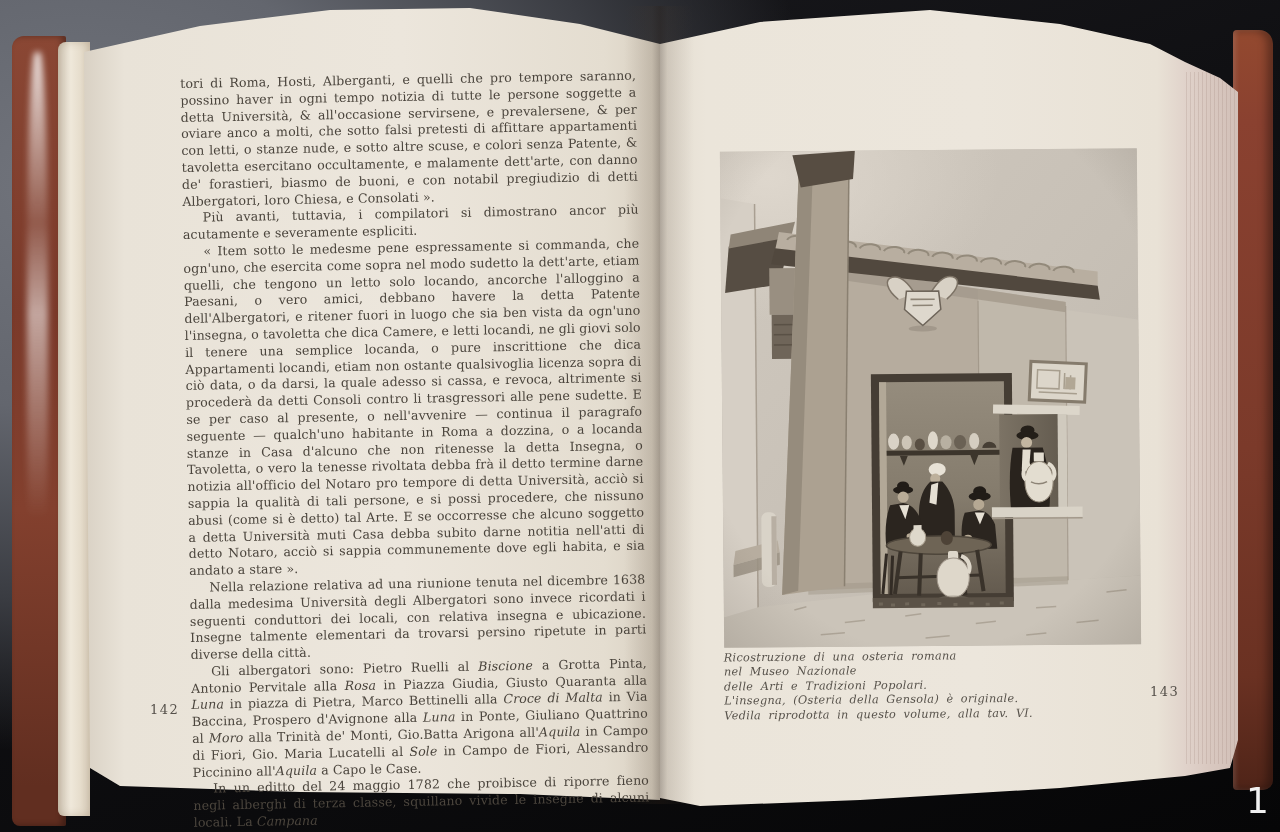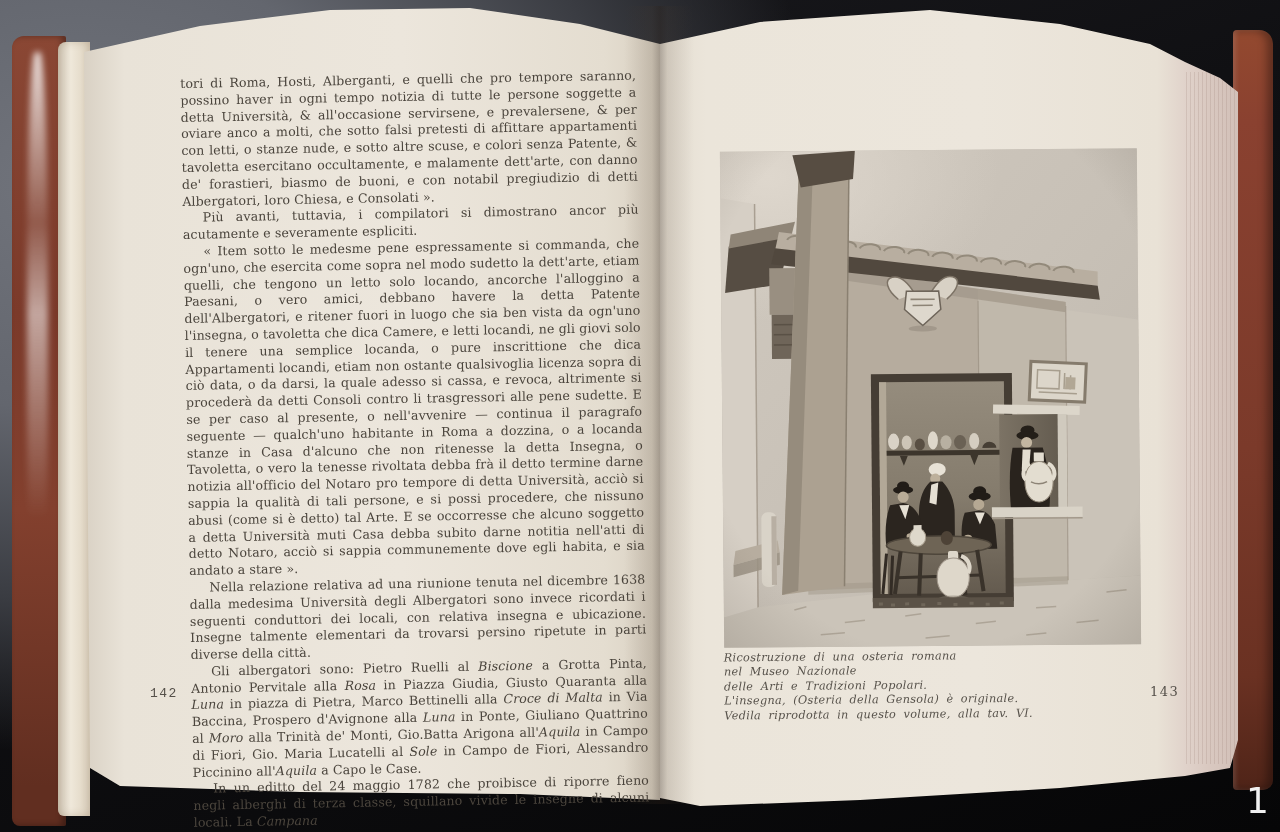--- a/index.html
+++ b/index.html
@@ -63,21 +63,21 @@
     color:var(--text_ink,#4b453d);
     font-size:12.6px;line-height:16.8px;letter-spacing:.1px;
   }
   .para{margin:0;text-align:justify;}
   .para.indent{text-indent:1.6em;}
   .para em{font-style:italic;}
   .page-num{
     position:absolute;z-index:4;color:#55504a;
     font-size:13px;letter-spacing:1.5px;
   }
-  .page-num.left{left:150px;top:686px;font-family:Liberation Mono, monospace;}
+  .page-num.left{left:150px;top:702px;}
   .page-num.right{left:1150px;top:684px;}
   
   .photo{
     position:absolute;left:722px;top:150px;width:417px;height:496px;z-index:4;
     transform:rotate(-0.5deg);margin:0;overflow:hidden;
     background:var(--photo_sepia_bg,#c7c0b6);
   }
   .photo svg{display:block;width:100%;height:100%;}
   .caption{
     position:absolute;left:724px;top:650px;width:330px;z-index:4;

